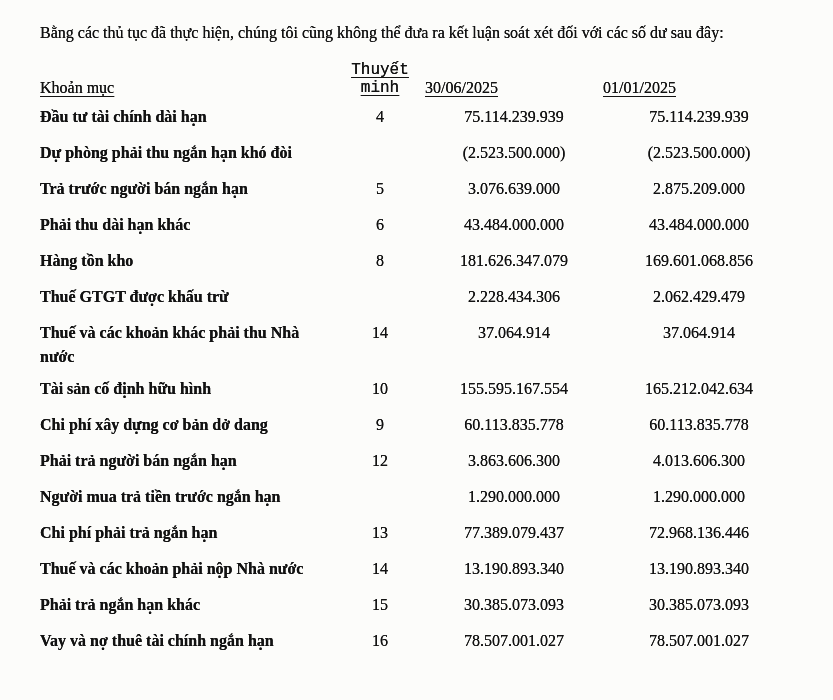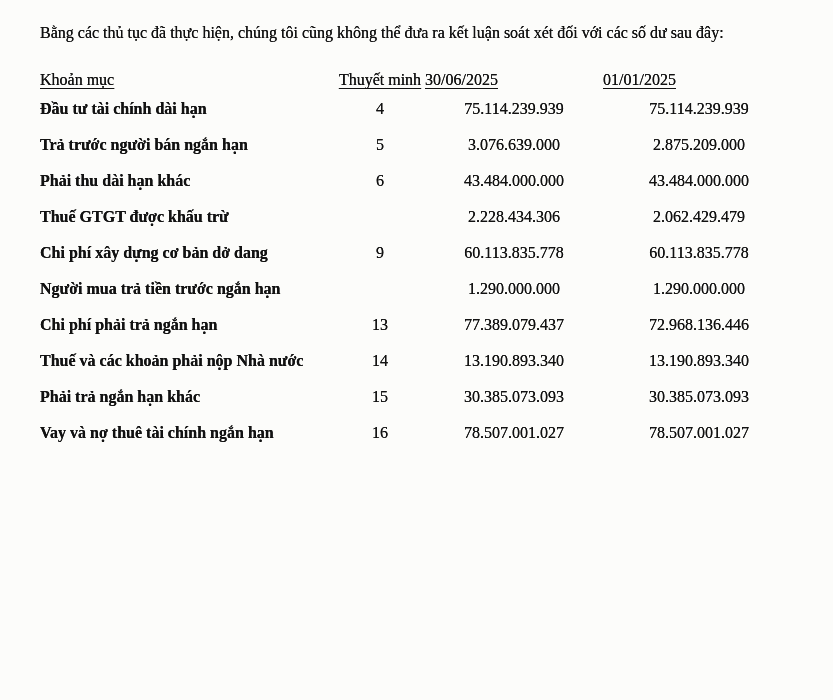--- a/index.html
+++ b/index.html
@@ -40,21 +40,21 @@
     height: 28px;
     padding: 0;
     margin-left: 20px;
   }
   th .u {
     text-decoration: underline;
     text-underline-offset: 3px;
     text-decoration-thickness: 1.3px;
   }
   th.h-item { text-align: left; }
-  th.h-note { text-align: center; }
+  th.h-note { text-align: center; font-family: Liberation Mono, monospace; }
   th.h-v1, th.h-v2 { text-align: left; }
   td {
     font-size: 16px;
     line-height: 24px;
     vertical-align: top;
     padding: 8px 0 0 0;
   }
   tr.row { height: 36px; }
   td.item { text-align: left; font-weight: bold; }
   td.note { text-align: center; }
@@ -91,54 +91,84 @@
       </tr>
     </thead>
     <tbody>
   <tr class="row">
     <td class="item">Đầu tư tài chính dài hạn</td>
     <td class="note">4</td>
     <td class="v1">75.114.239.939</td>
     <td class="v2">75.114.239.939</td>
   </tr>
 
+  <tr class="row">
+    <td class="item">Dự phòng phải thu ngắn hạn khó đòi</td>
+    <td class="note"></td>
+    <td class="v1">(2.523.500.000)</td>
+    <td class="v2">(2.523.500.000)</td>
+  </tr>
 
   <tr class="row">
     <td class="item">Trả trước người bán ngắn hạn</td>
     <td class="note">5</td>
     <td class="v1">3.076.639.000</td>
     <td class="v2">2.875.209.000</td>
   </tr>
 
 
   <tr class="row">
     <td class="item">Phải thu dài hạn khác</td>
     <td class="note">6</td>
     <td class="v1">43.484.000.000</td>
     <td class="v2">43.484.000.000</td>
   </tr>
 
+  <tr class="row">
+    <td class="item">Hàng tồn kho</td>
+    <td class="note">8</td>
+    <td class="v1">181.626.347.079</td>
+    <td class="v2">169.601.068.856</td>
+  </tr>
 
   <tr class="row">
     <td class="item">Thuế GTGT được khấu trừ</td>
     <td class="note"></td>
     <td class="v1">2.228.434.306</td>
     <td class="v2">2.062.429.479</td>
   </tr>
 
-
+  <tr class="row">
+    <td class="item">Thuế và các khoản khác phải thu Nhà nước</td>
+    <td class="note">14</td>
+    <td class="v1">37.064.914</td>
+    <td class="v2">37.064.914</td>
+  </tr>
+
+  <tr class="row">
+    <td class="item">Tài sản cố định hữu hình</td>
+    <td class="note">10</td>
+    <td class="v1">155.595.167.554</td>
+    <td class="v2">165.212.042.634</td>
+  </tr>
 
   <tr class="row">
     <td class="item">Chi phí xây dựng cơ bản dở dang</td>
     <td class="note">9</td>
     <td class="v1">60.113.835.778</td>
     <td class="v2">60.113.835.778</td>
   </tr>
 
 
+  <tr class="row">
+    <td class="item">Phải trả người bán ngắn hạn</td>
+    <td class="note">12</td>
+    <td class="v1">3.863.606.300</td>
+    <td class="v2">4.013.606.300</td>
+  </tr>
 
   <tr class="row">
     <td class="item">Người mua trả tiền trước ngắn hạn</td>
     <td class="note"></td>
     <td class="v1">1.290.000.000</td>
     <td class="v2">1.290.000.000</td>
   </tr>
 
   <tr class="row">
     <td class="item">Chi phí phải trả ngắn hạn</td>

